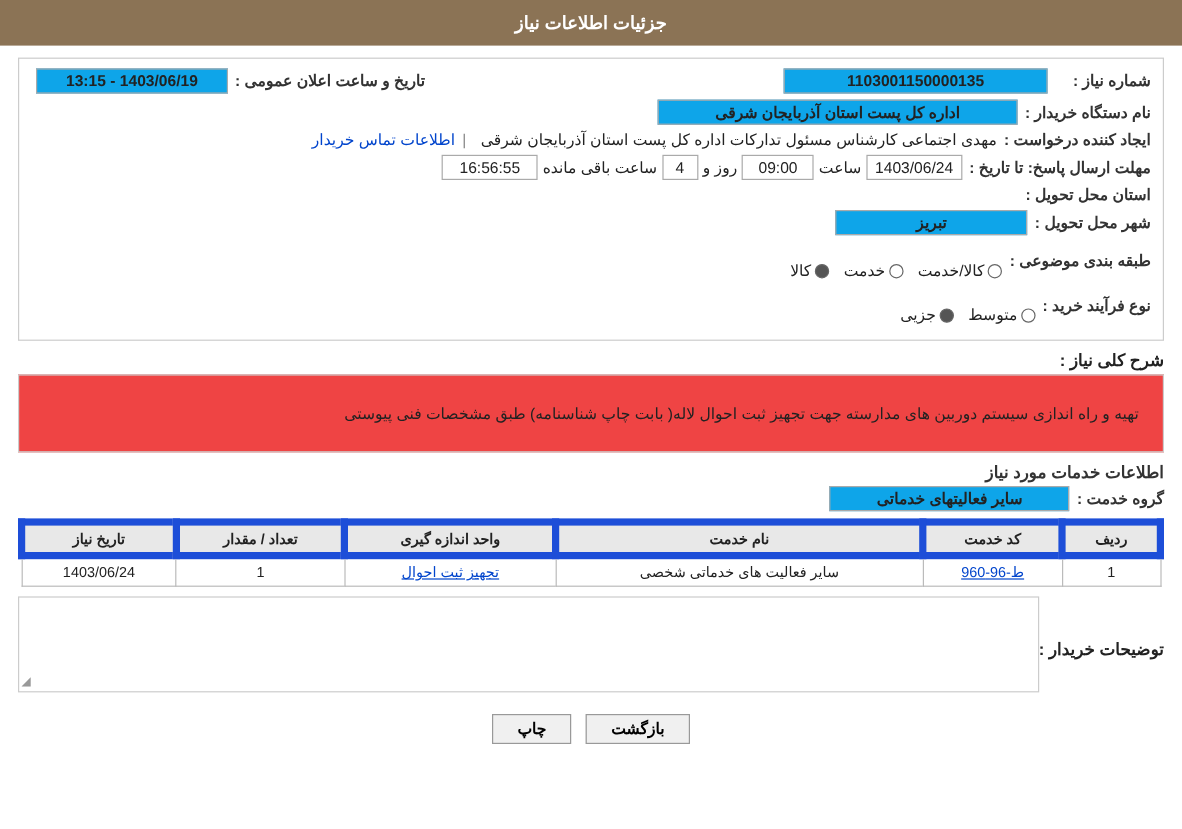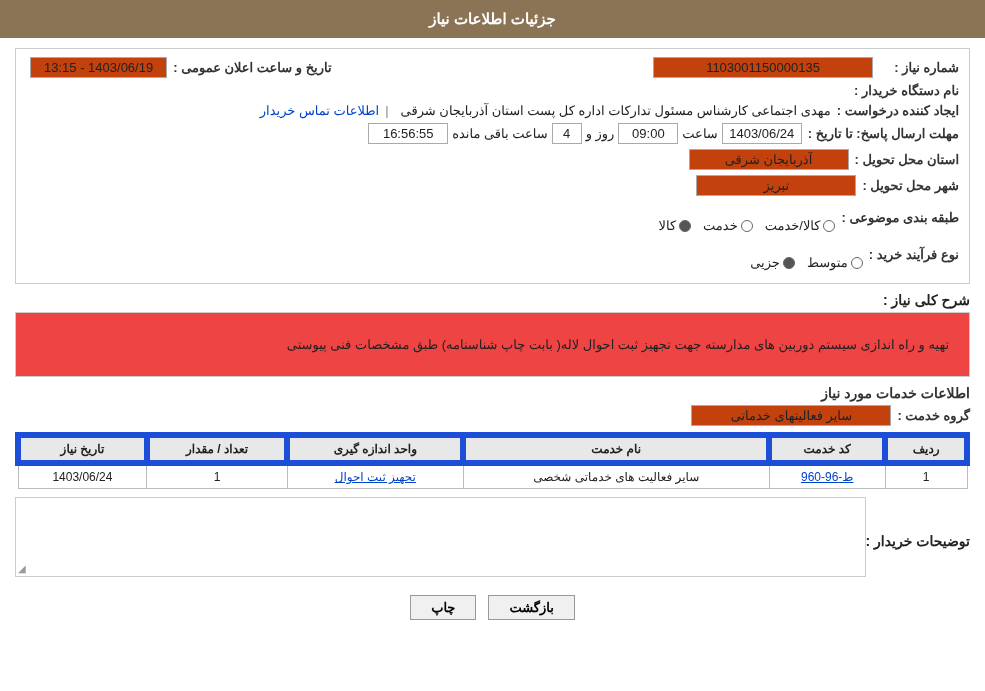--- a/index.html
+++ b/index.html
@@ -42,25 +42,26 @@
     .label {
       color: #333;
       font-weight: bold;
       margin-left: 6px;
       white-space: nowrap;
       min-width: 80px;
       text-align: right;
     }
     .value-box {
       border: 1px solid #aaa;
-      padding: 2px 13px;
-      background: #c2410c;
+      padding: 2px 24px;
+      background: #0ea5e9;
       min-width: 120px;
       text-align: center;
       margin-left: 4px;
+      font-weight: bold;
     }
     .value-box-wide {
       min-width: 220px;
     }
     .value-box-medium {
       min-width: 160px;
     }
     .link-blue {
       color: #0044cc;
       text-decoration: none;
@@ -195,20 +196,21 @@
       <div class="row">
         <span class="label">شماره نیاز :</span>
         <span class="value-box value-box-wide">1103001150000135</span>
         <span style="flex:1"></span>
         <span class="label">تاریخ و ساعت اعلان عمومی :</span>
         <span class="value-box">1403/06/19 - 13:15</span>
       </div>
 
       <div class="row">
         <span class="label">نام دستگاه خریدار :</span>
+        <span class="value-box" style="min-width:300px;">اداره کل پست استان آذربایجان شرقی</span>
       </div>
 
       <div class="row">
         <span class="label">ایجاد کننده درخواست :</span>
         <span style="margin-left:6px;">مهدی اجتماعی کارشناس مسئول تدارکات اداره کل پست استان آذربایجان شرقی</span>
         <span style="margin-right:6px;margin-left:6px;color:#888;">|</span>
         <a href="#" class="link-blue">اطلاعات تماس خریدار</a>
       </div>
 
       <div class="row">
@@ -217,21 +219,20 @@
         <span style="margin: 0 4px;">ساعت</span>
         <span class="small-box" style="min-width:60px;">09:00</span>
         <span style="margin: 0 4px;">روز و</span>
         <span class="small-box" style="min-width:30px;">4</span>
         <span style="margin: 0 4px;">ساعت باقی مانده</span>
         <span class="small-box">16:56:55</span>
       </div>
 
       <div class="row">
         <span class="label">استان محل تحویل :</span>
-        <span class="value-box value-box-medium">آذربایجان شرقی</span>
       </div>
 
       <div class="row">
         <span class="label">شهر محل تحویل :</span>
         <span class="value-box value-box-medium">تبریز</span>
       </div>
 
       <div class="row">
         <span class="label">طبقه بندی موضوعی :</span>
         <div class="radio-group">

